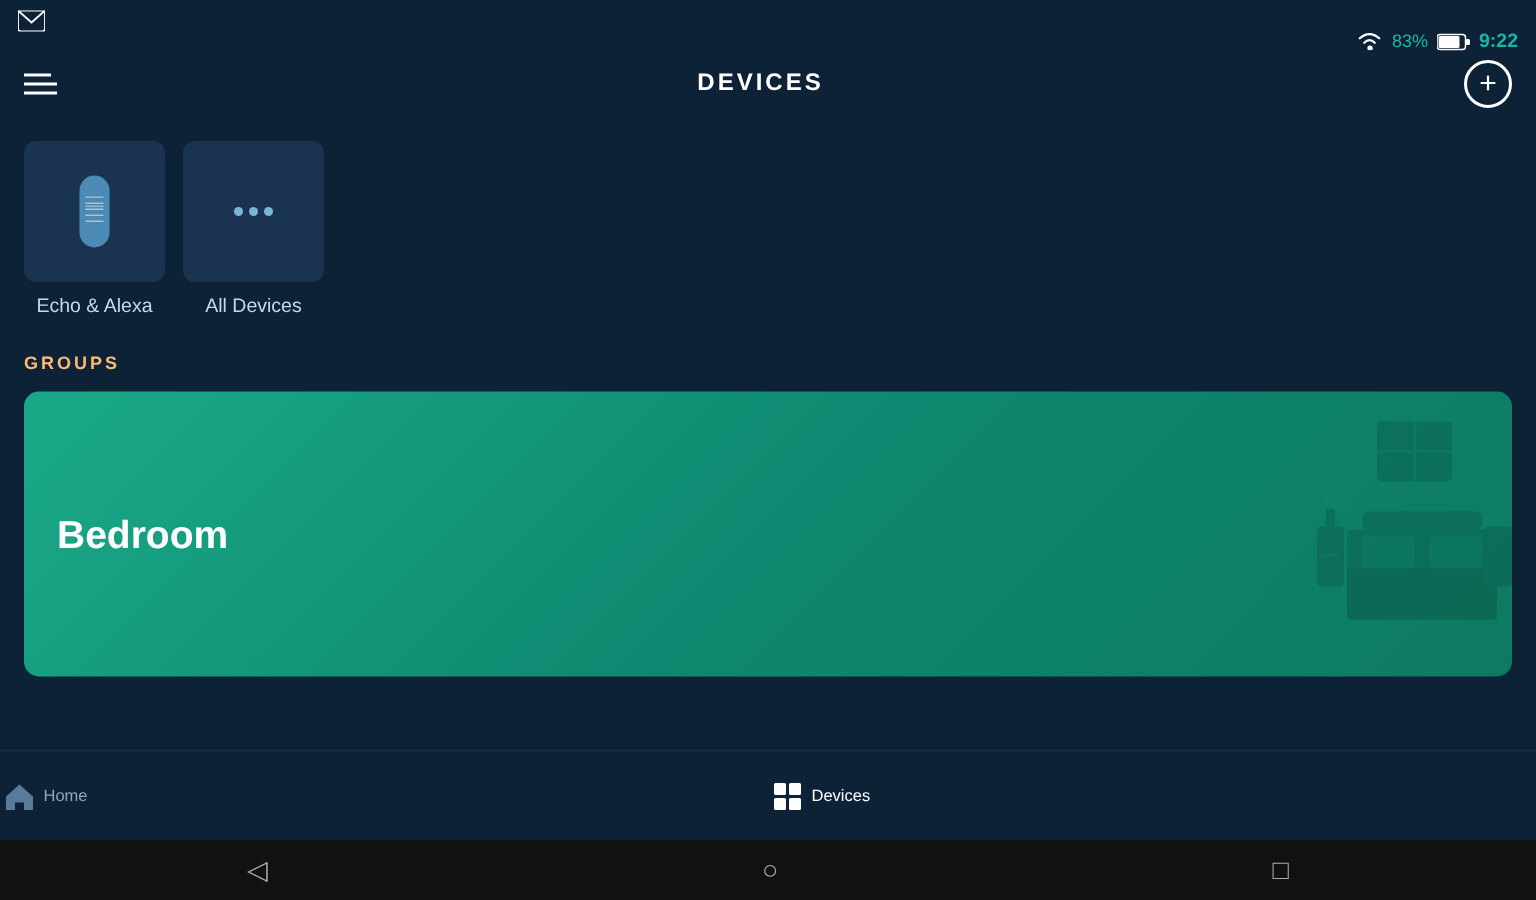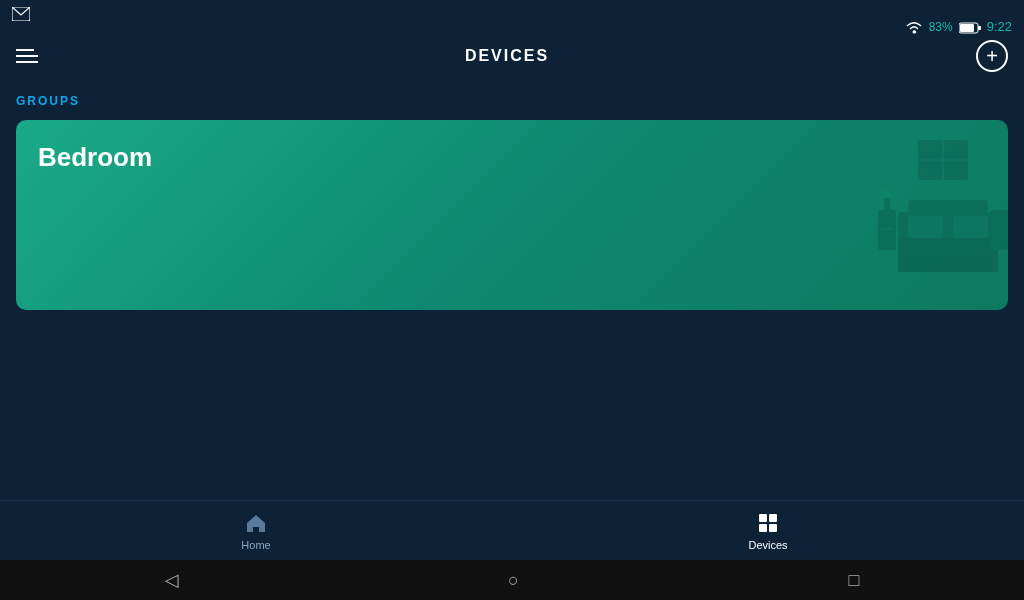--- a/index.html
+++ b/index.html
@@ -158,35 +158,35 @@
       height: 6px;
       border-radius: 50%;
       background: #7ab5d5;
     }
 
     
     .section-label {
       font-size: 12px;
       font-weight: bold;
       letter-spacing: 2px;
-      color: #0ea5e9;
+      color: #fdba74;
       margin-bottom: 12px;
     }
 
     
     .bedroom-card {
       width: 100%;
       height: 190px;
       background: linear-gradient(135deg, #1aaa88 0%, #0e8870 50%, #0d7a60 100%);
       border-radius: 10px;
       position: relative;
       overflow: hidden;
       cursor: pointer;
       display: flex;
-      align-items: flex-start;
+      align-items: center;
       padding: 22px 22px;
     }
     .bedroom-card-title {
       font-size: 26px;
       font-weight: bold;
       color: #ffffff;
     }
     
     .bedroom-decor {
       position: absolute;
@@ -205,21 +205,21 @@
       right: 0;
       height: 60px;
       background-color: #0d2137;
       display: flex;
       align-items: center;
       justify-content: space-around;
       border-top: 1px solid #1a3050;
     }
     .nav-item {
       display: flex;
-      flex-direction: column;
+      flex-direction: row;
       align-items: center;
       gap: 3px;
       cursor: pointer;
       flex: 1;
     }
     .nav-icon {
       width: 26px;
       height: 26px;
       display: flex;
       align-items: center;
@@ -282,36 +282,63 @@
       <path d="M5.5 8.5 Q9 5 12.5 8.5" fill="none" stroke="#fff" stroke-width="1.5" stroke-linecap="round"></path>
       <path d="M2.5 5.5 Q9 0 15.5 5.5" fill="none" stroke="#fff" stroke-width="1.5" stroke-linecap="round"></path>
     </svg>
     <span>83%</span>
 
     <svg width="22" height="12" viewBox="0 0 22 12">
       <rect x="0" y="1" width="19" height="10" rx="2" fill="none" stroke="#fff" stroke-width="1"></rect>
       <rect x="1" y="2" width="14" height="8" rx="1" fill="#fff"></rect>
       <rect x="19" y="4" width="3" height="4" rx="1" fill="#fff"></rect>
     </svg>
-    <span style="font-size:13px;font-weight:normal;margin-top:25px;">9:22</span>
+    <span style="font-size:13px;font-weight:bold;margin-top:25px;">9:22</span>
   </div>
 </div>
 
 <div id="app-bar">
   <div class="hamburger-icon">
     <span></span>
     <span></span>
     <span></span>
   </div>
   <span class="title">DEVICES</span>
   <button class="add-btn">+</button>
 </div>
 
 <div id="main-content">
 
+  <div class="device-cards">
+
+    <div>
+      <div class="device-card">
+        <div class="echo-icon">
+          <div style="display:flex;flex-direction:column;gap:3px;align-items:center;">
+            <div style="width:12px;height:1px;background:rgba(255,255,255,0.5);"></div>
+            <div style="width:12px;height:1px;background:rgba(255,255,255,0.5);"></div>
+            <div style="width:12px;height:1px;background:rgba(255,255,255,0.5);"></div>
+            <div style="width:12px;height:1px;background:rgba(255,255,255,0.5);"></div>
+          </div>
+        </div>
+      </div>
+      <div class="device-card-label">Echo &amp; Alexa</div>
+    </div>
+
+    <div>
+      <div class="device-card">
+        <div class="echo-dots">
+          <div class="echo-dot"></div>
+          <div class="echo-dot"></div>
+          <div class="echo-dot"></div>
+        </div>
+      </div>
+      <div class="device-card-label">All Devices</div>
+    </div>
+  </div>
 
   <div class="section-label">GROUPS</div>
 
   <div class="bedroom-card">
     <span class="bedroom-card-title">Bedroom</span>
 
     <svg class="bedroom-decor" viewBox="0 0 130 190" xmlns="http://www.w3.org/2000/svg">
 
       <rect x="30" y="80" width="80" height="12" rx="4" fill="#0a6050"></rect>
 

